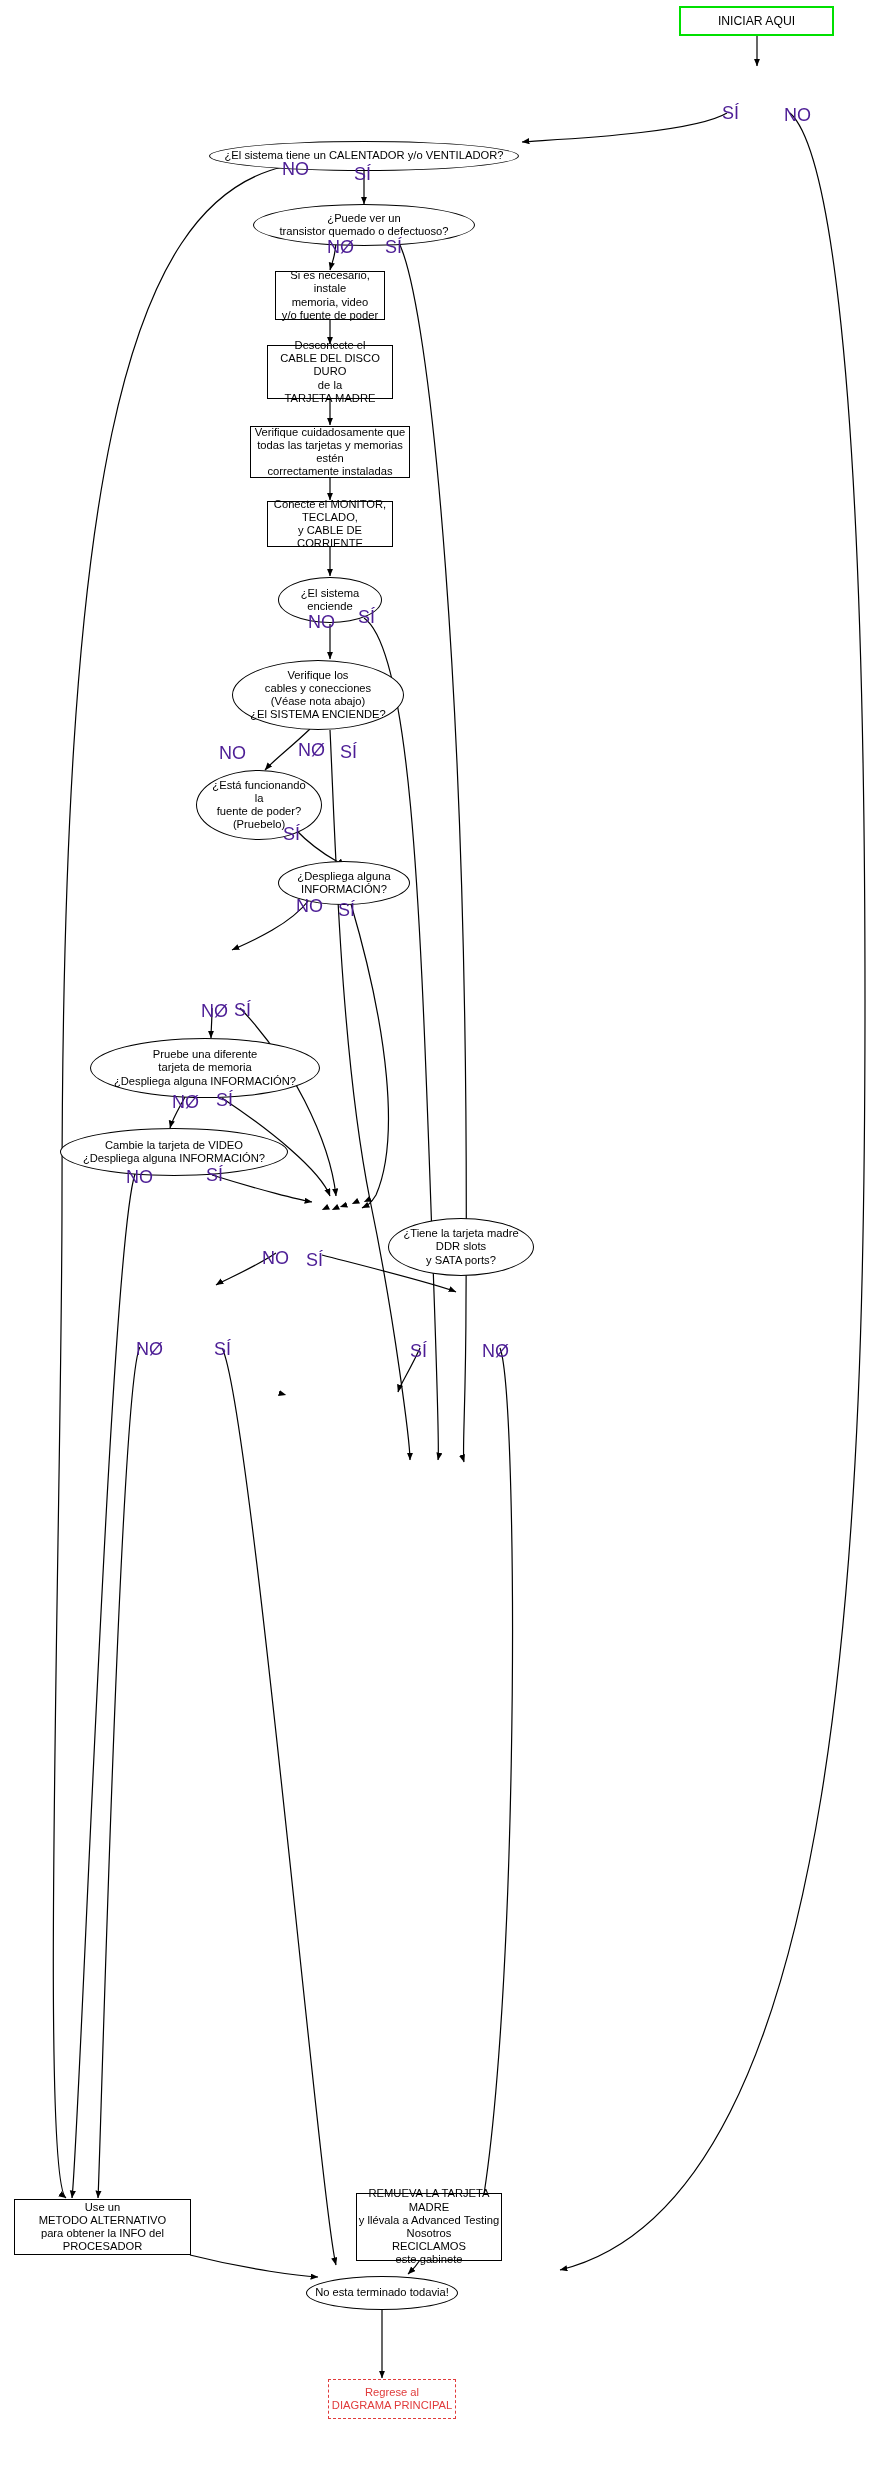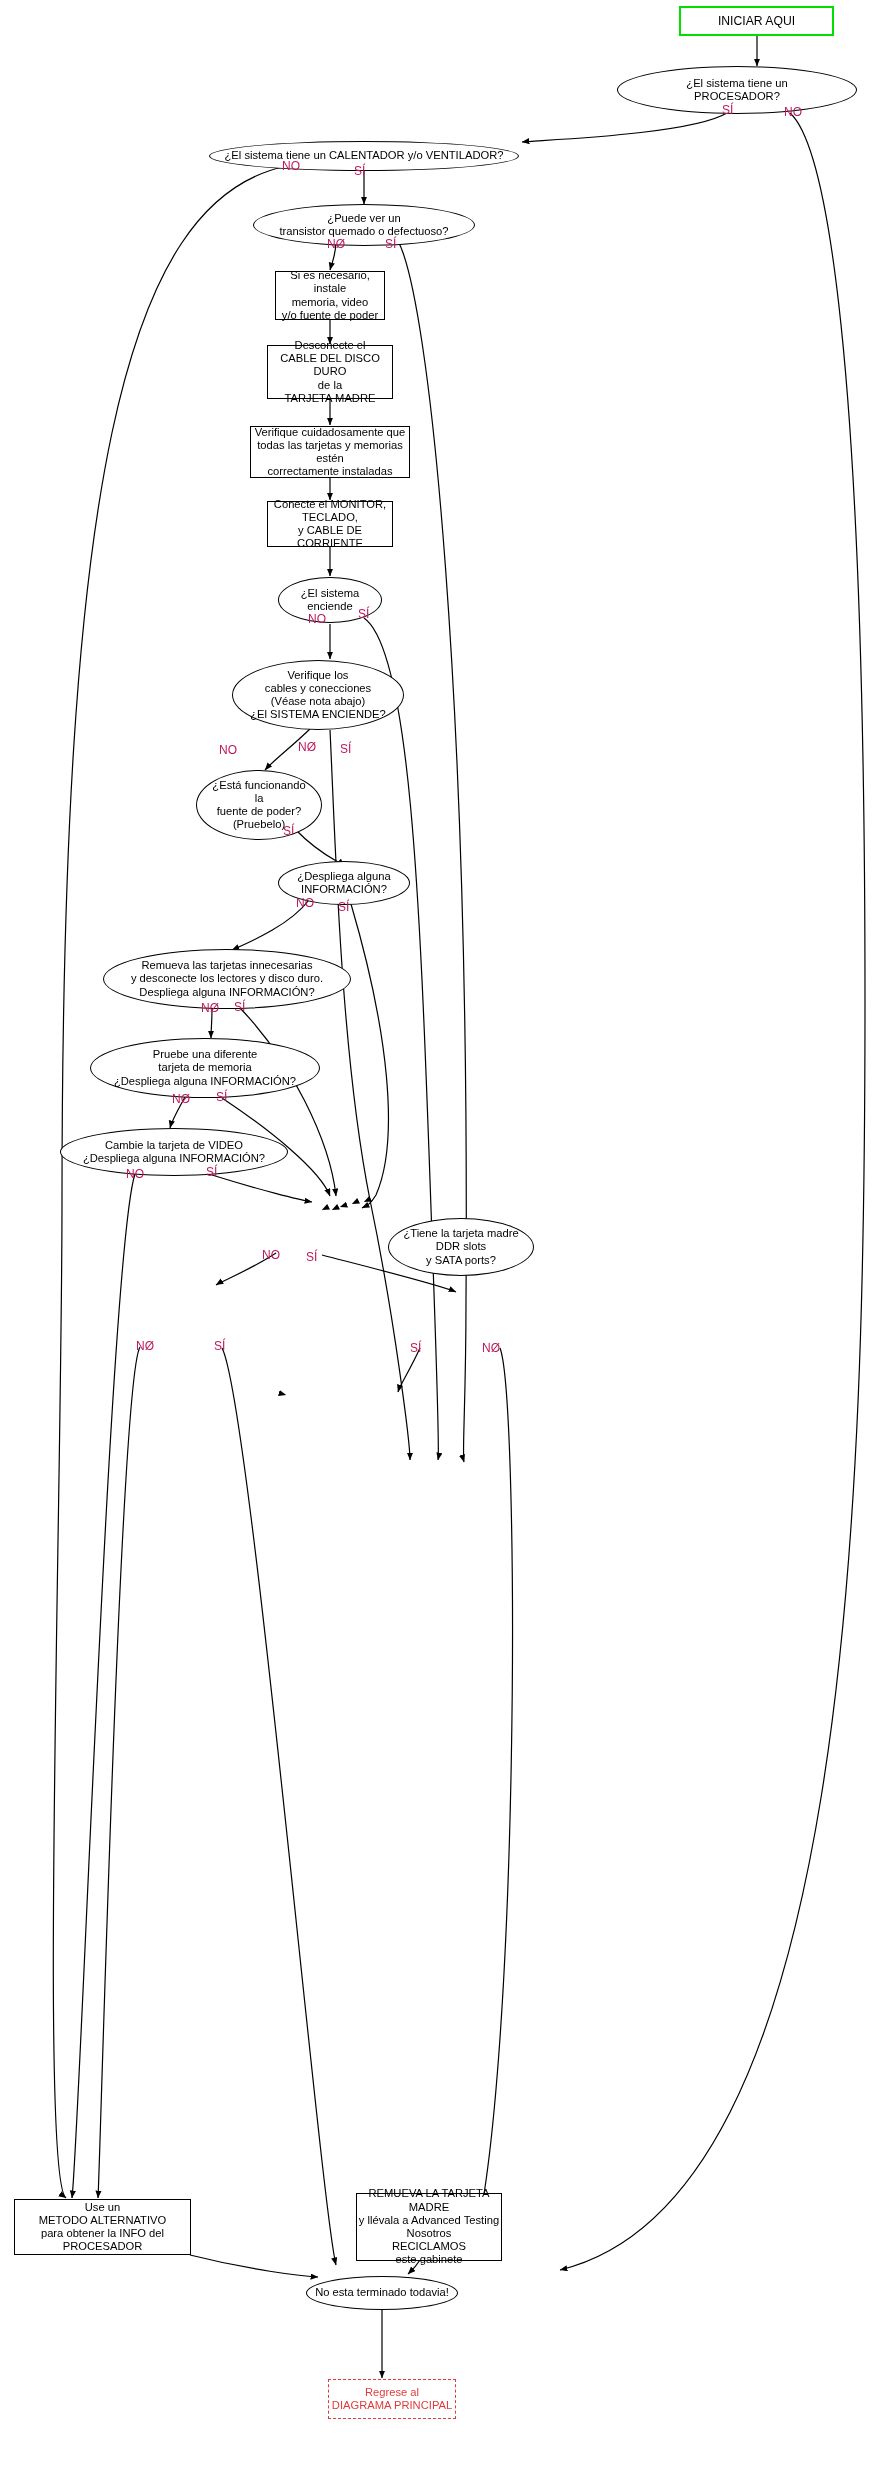--- a/index.html
+++ b/index.html
@@ -12,21 +12,21 @@
   .node .txt{display:block;width:100%;white-space:pre-line;}
 
   .ellipse{border:1.2px solid #000;border-radius:50%;}
   .rect{border:1.2px solid #000;}
   .rect.start{border:2.4px solid #00e000;}
   .rect.ret{border:1.6px dashed #e03b3b;color:#e03b3b;}
 
   .f11{font-size:11.2px;}
   .f12{font-size:12.2px;}
 
-  .elabel{position:absolute;font-size:12px;line-height:1;color:#be185d;white-space:nowrap;}
+  .elabel{position:absolute;font-size:18px;line-height:1;color:#4c1d95;white-space:nowrap;}
 </style>
 </head>
 <body>
 
 <div id="canvas">
 
   <svg class="edges" viewBox="0 0 893 2480">
     <defs>
       <marker id="ah" markerWidth="9" markerHeight="9" refX="7.4" refY="3.1" orient="auto" markerUnits="userSpaceOnUse">
         <path d="M0,0 L7.6,3.1 L0,6.2 z" fill="#000"></path>
@@ -106,24 +106,20 @@
       <path d="M420,2260 C415,2268 410,2272 408,2274"></path>
 
       <path d="M382,2296 L382,2378"></path>
     </g>
   </svg>
 
   <div class="node rect start f12" style="left:679px;top:6px;width:155px;height:30px;">
     <span class="txt">INICIAR AQUI</span>
   </div>
 
-  <div class="node ellipse f11" style="left:617px;top:66px;width:240px;height:48px;">
-    <span class="txt">¿El sistema tiene un
-PROCESADOR?</span>
-  </div>
 
   <div class="node ellipse f11" style="left:209px;top:141px;width:310px;height:30px;">
     <span class="txt">¿El sistema tiene un CALENTADOR y/o VENTILADOR?</span>
   </div>
 
   <div class="node ellipse f11" style="left:253px;top:204px;width:222px;height:42px;">
     <span class="txt">¿Puede ver un
 transistor quemado o defectuoso?</span>
   </div>
 
@@ -169,25 +165,20 @@
 la
 fuente de poder?
 (Pruebelo)</span>
   </div>
 
   <div class="node ellipse f11" style="left:278px;top:861px;width:132px;height:44px;">
     <span class="txt">¿Despliega alguna
 INFORMACIÓN?</span>
   </div>
 
-  <div class="node ellipse f11" style="left:103px;top:949px;width:248px;height:60px;">
-    <span class="txt">Remueva las tarjetas innecesarias
-y desconecte los lectores y disco duro.
-Despliega alguna INFORMACIÓN?</span>
-  </div>
 
   <div class="node ellipse f11" style="left:90px;top:1038px;width:230px;height:60px;">
     <span class="txt">Pruebe una diferente
 tarjeta de memoria
 ¿Despliega alguna INFORMACIÓN?</span>
   </div>
 
   <div class="node ellipse f11" style="left:60px;top:1128px;width:228px;height:48px;">
     <span class="txt">Cambie la tarjeta de VIDEO
 ¿Despliega alguna INFORMACIÓN?</span>

